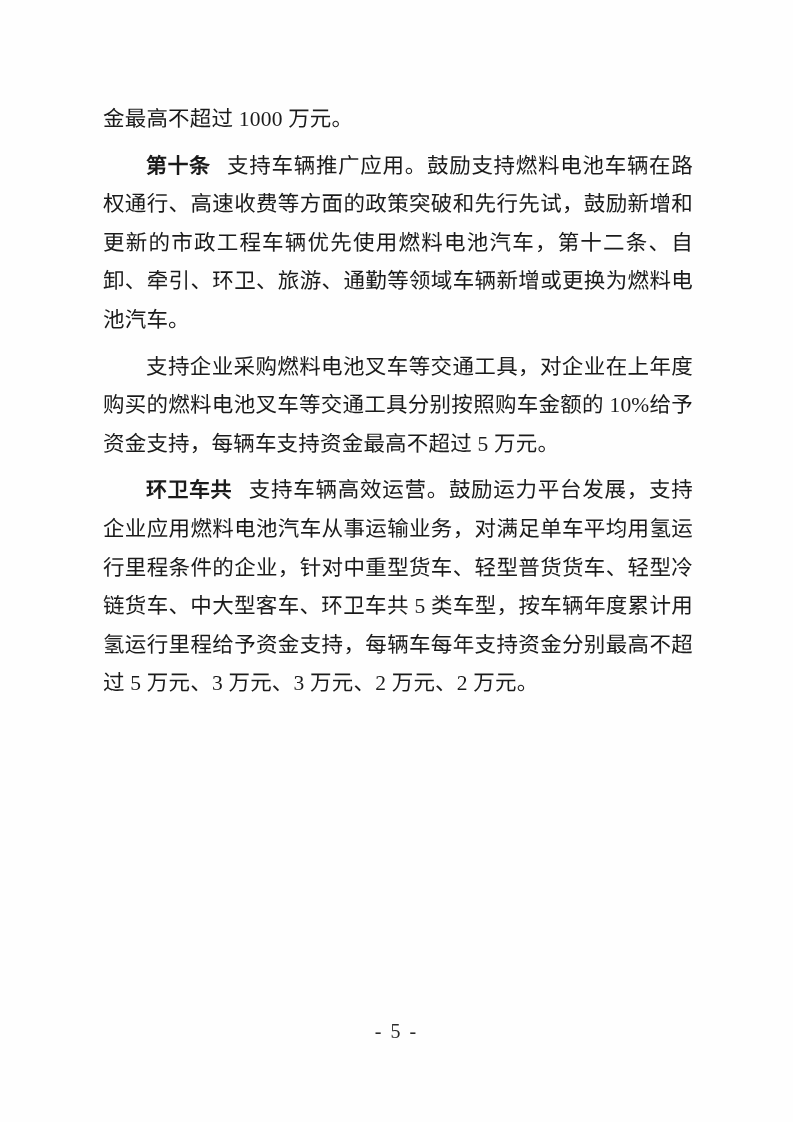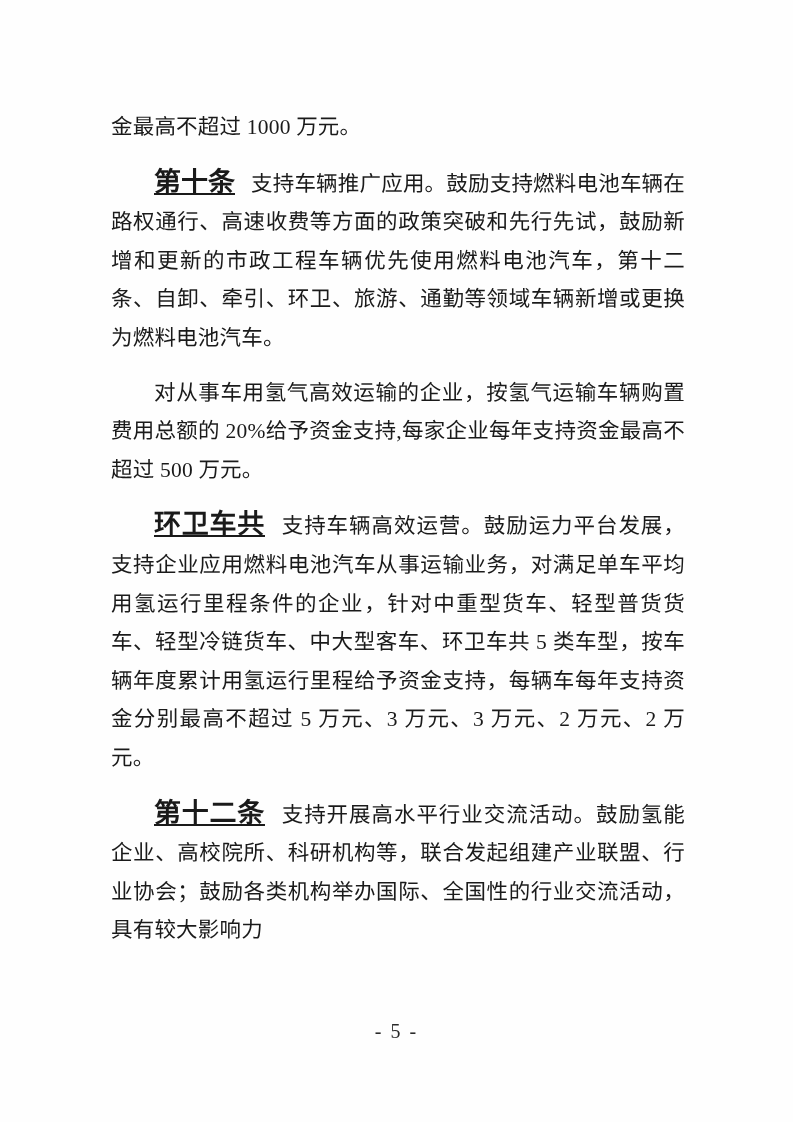--- a/index.html
+++ b/index.html
@@ -19,43 +19,42 @@
     overflow: hidden;
     box-sizing: border-box;
   }
   #content {
     position: absolute;
     left: 95px;
     top: 92px;
     width: 606px;
   }
   .para {
-    margin: 16px;
+    margin: 8px;
     font-size: 21.5px;
     line-height: 38.6px;
     color: #1a1a1a;
     text-align: justify;
     text-align-last: left;
     text-justify: inter-character;
     letter-spacing: 0.2px;
     font-family: "Liberation Serif", "DejaVu Serif", serif;
     -webkit-font-smoothing: antialiased;
   }
   .para.indent {
     text-indent: 43px;
   }
   .para.cont {
     text-indent: 0;
   }
   .article-label {
     font-weight: bold;
     font-family: "DejaVu Sans", "Liberation Sans", sans-serif;
     letter-spacing: 0px;
-    font-size: 27px;
-    text-decoration: underline;
+    font-size: 21px;
   }
   .gap {
     display: inline-block;
     width: 16px;
   }
   #page-number {
     position: absolute;
     left: 0;
     right: 0;
     top: 1020px;
@@ -75,30 +74,27 @@
 
     <p class="para cont">
       <span>金最高不超过 1000 万元。</span>
     </p>
 
     <p class="para indent">
       <span class="article-label">第十条</span><span class="gap"></span><span>支持车辆推广应用。鼓励支持燃料电池车辆在路权通行、高速收费等方面的政策突破和先行先试，鼓励新增和更新的市政工程车辆优先使用燃料电池汽车，第十二条、自卸、牵引、环卫、旅游、通勤等领域车辆新增或更换为燃料电池汽车。</span>
     </p>
 
 
+    <p class="para indent">
+      <span>支持企业采购燃料电池叉车等交通工具，对企业在上年度购买的燃料电池叉车等交通工具分别按照购车金额的 10%给予资金支持，每辆车支持资金最高不超过 5 万元。</span>
+    </p>
 
-    <p class="para indent">
-      <span>对从事车用氢气高效运输的企业，按氢气运输车辆购置费用总额的 20%给予资金支持,每家企业每年支持资金最高不超过 500 万元。</span>
-    </p>
 
     <p class="para indent">
       <span class="article-label">环卫车共</span><span class="gap"></span><span>支持车辆高效运营。鼓励运力平台发展，支持企业应用燃料电池汽车从事运输业务，对满足单车平均用氢运行里程条件的企业，针对中重型货车、轻型普货货车、轻型冷链货车、中大型客车、环卫车共 5 类车型，按车辆年度累计用氢运行里程给予资金支持，每辆车每年支持资金分别最高不超过 5 万元、3 万元、3 万元、2 万元、2 万元。</span>
     </p>
 
-    <p class="para indent">
-      <span class="article-label">第十二条</span><span class="gap"></span><span>支持开展高水平行业交流活动。鼓励氢能企业、高校院所、科研机构等，联合发起组建产业联盟、行业协会；鼓励各类机构举办国际、全国性的行业交流活动，具有较大影响力</span>
-    </p>
 
   </div>
 
   <div id="page-number">- 5 -</div>
 
 </div>
 
 </body></html>

